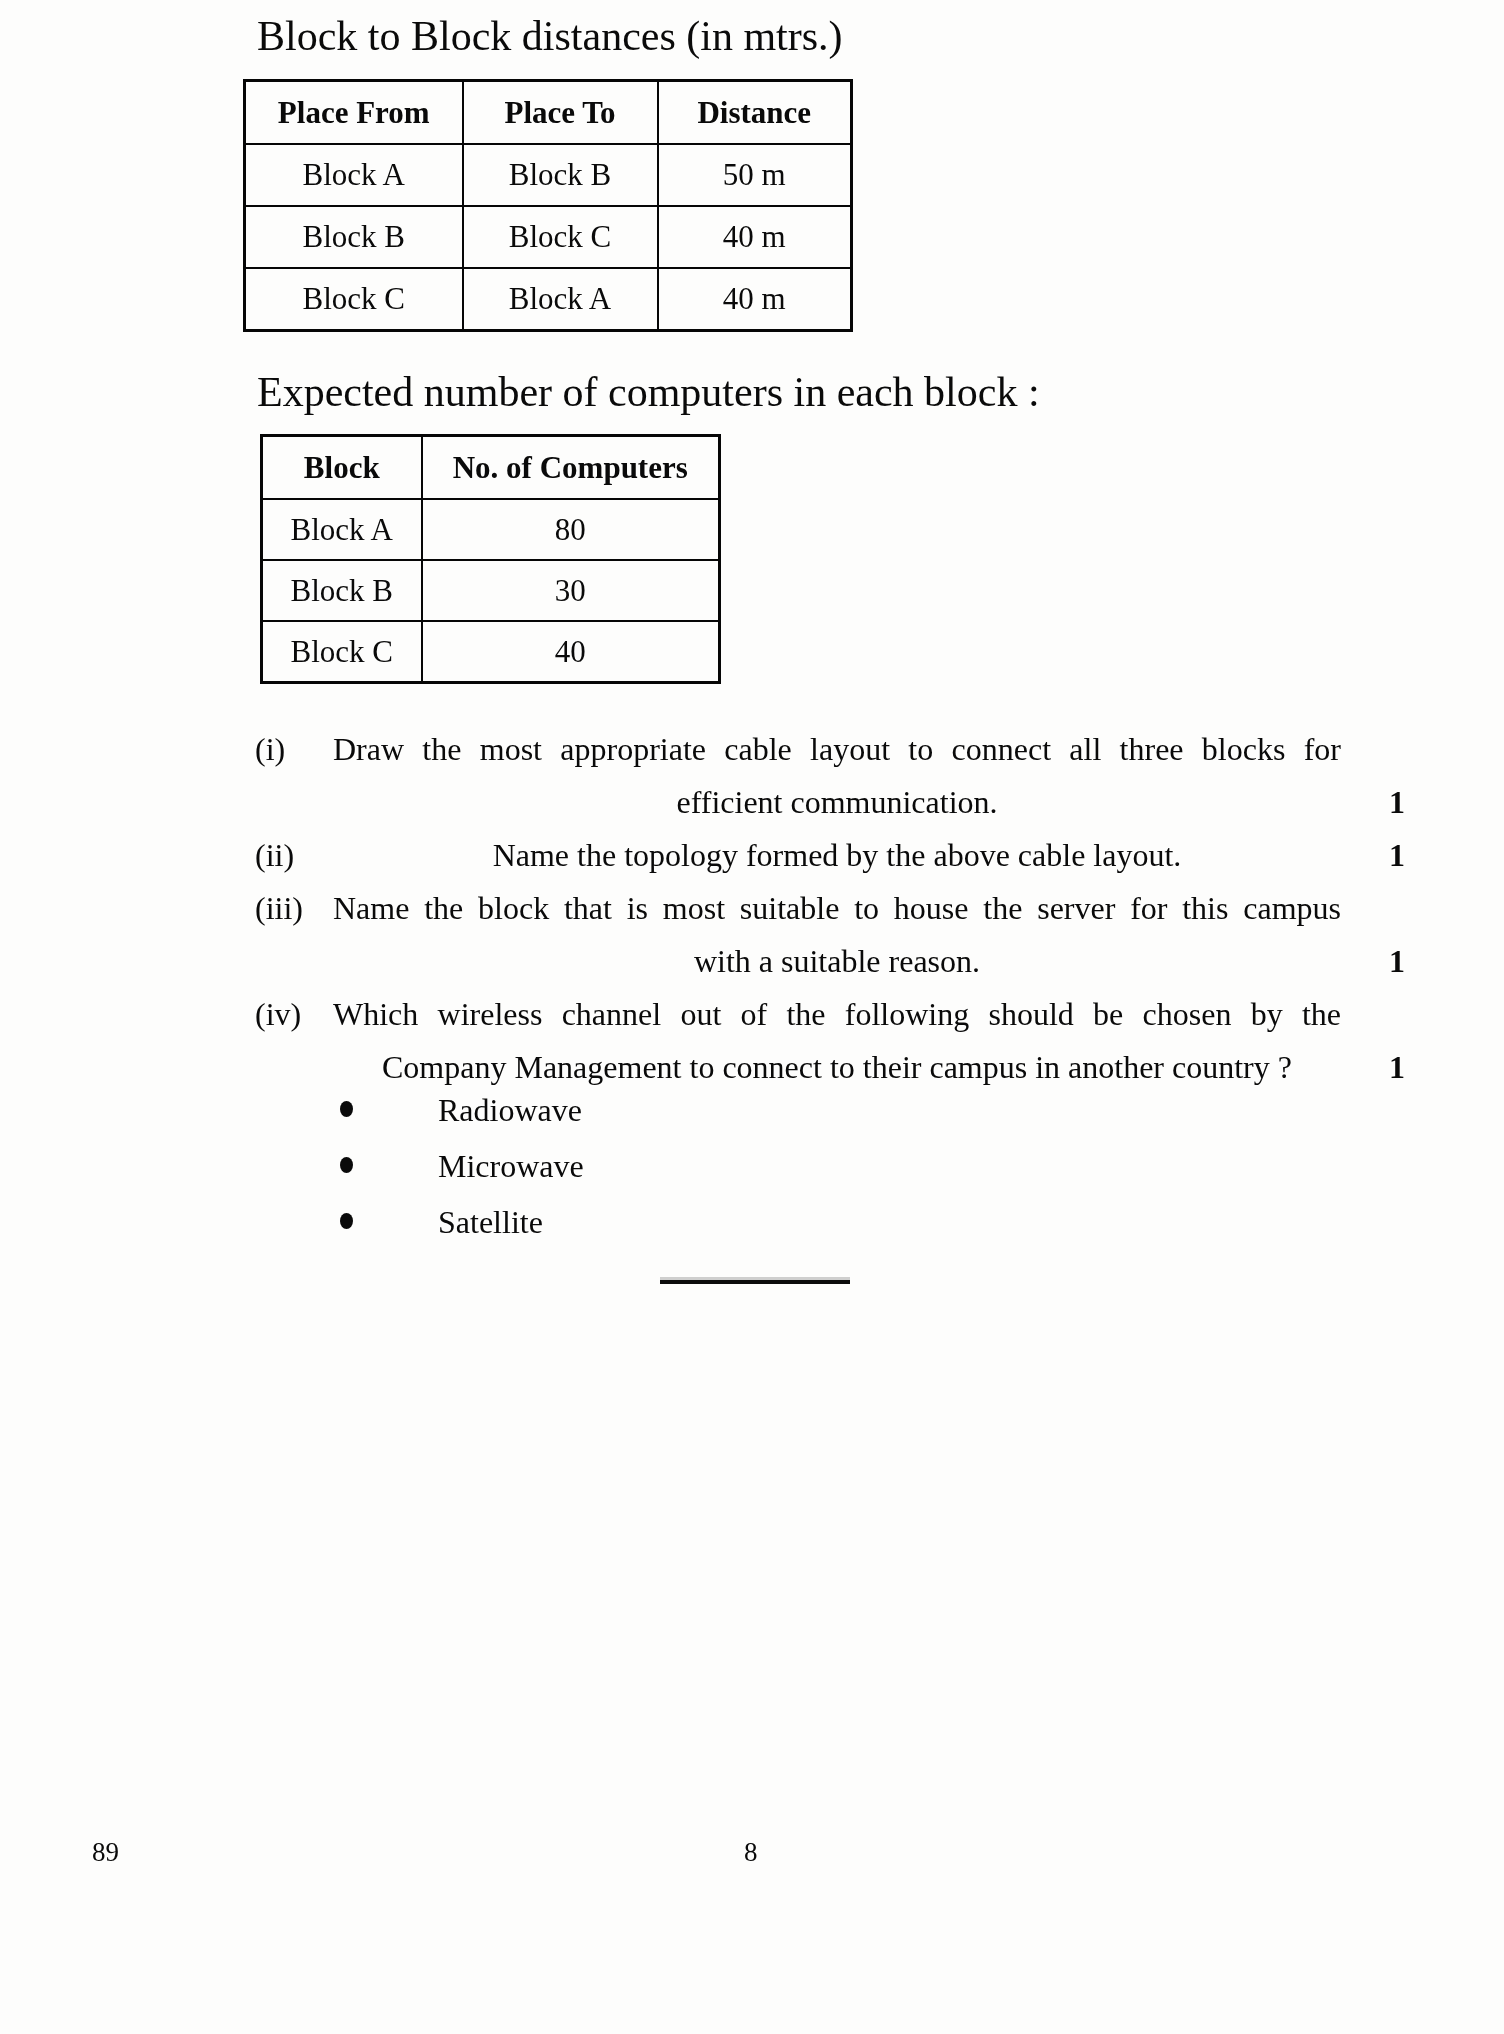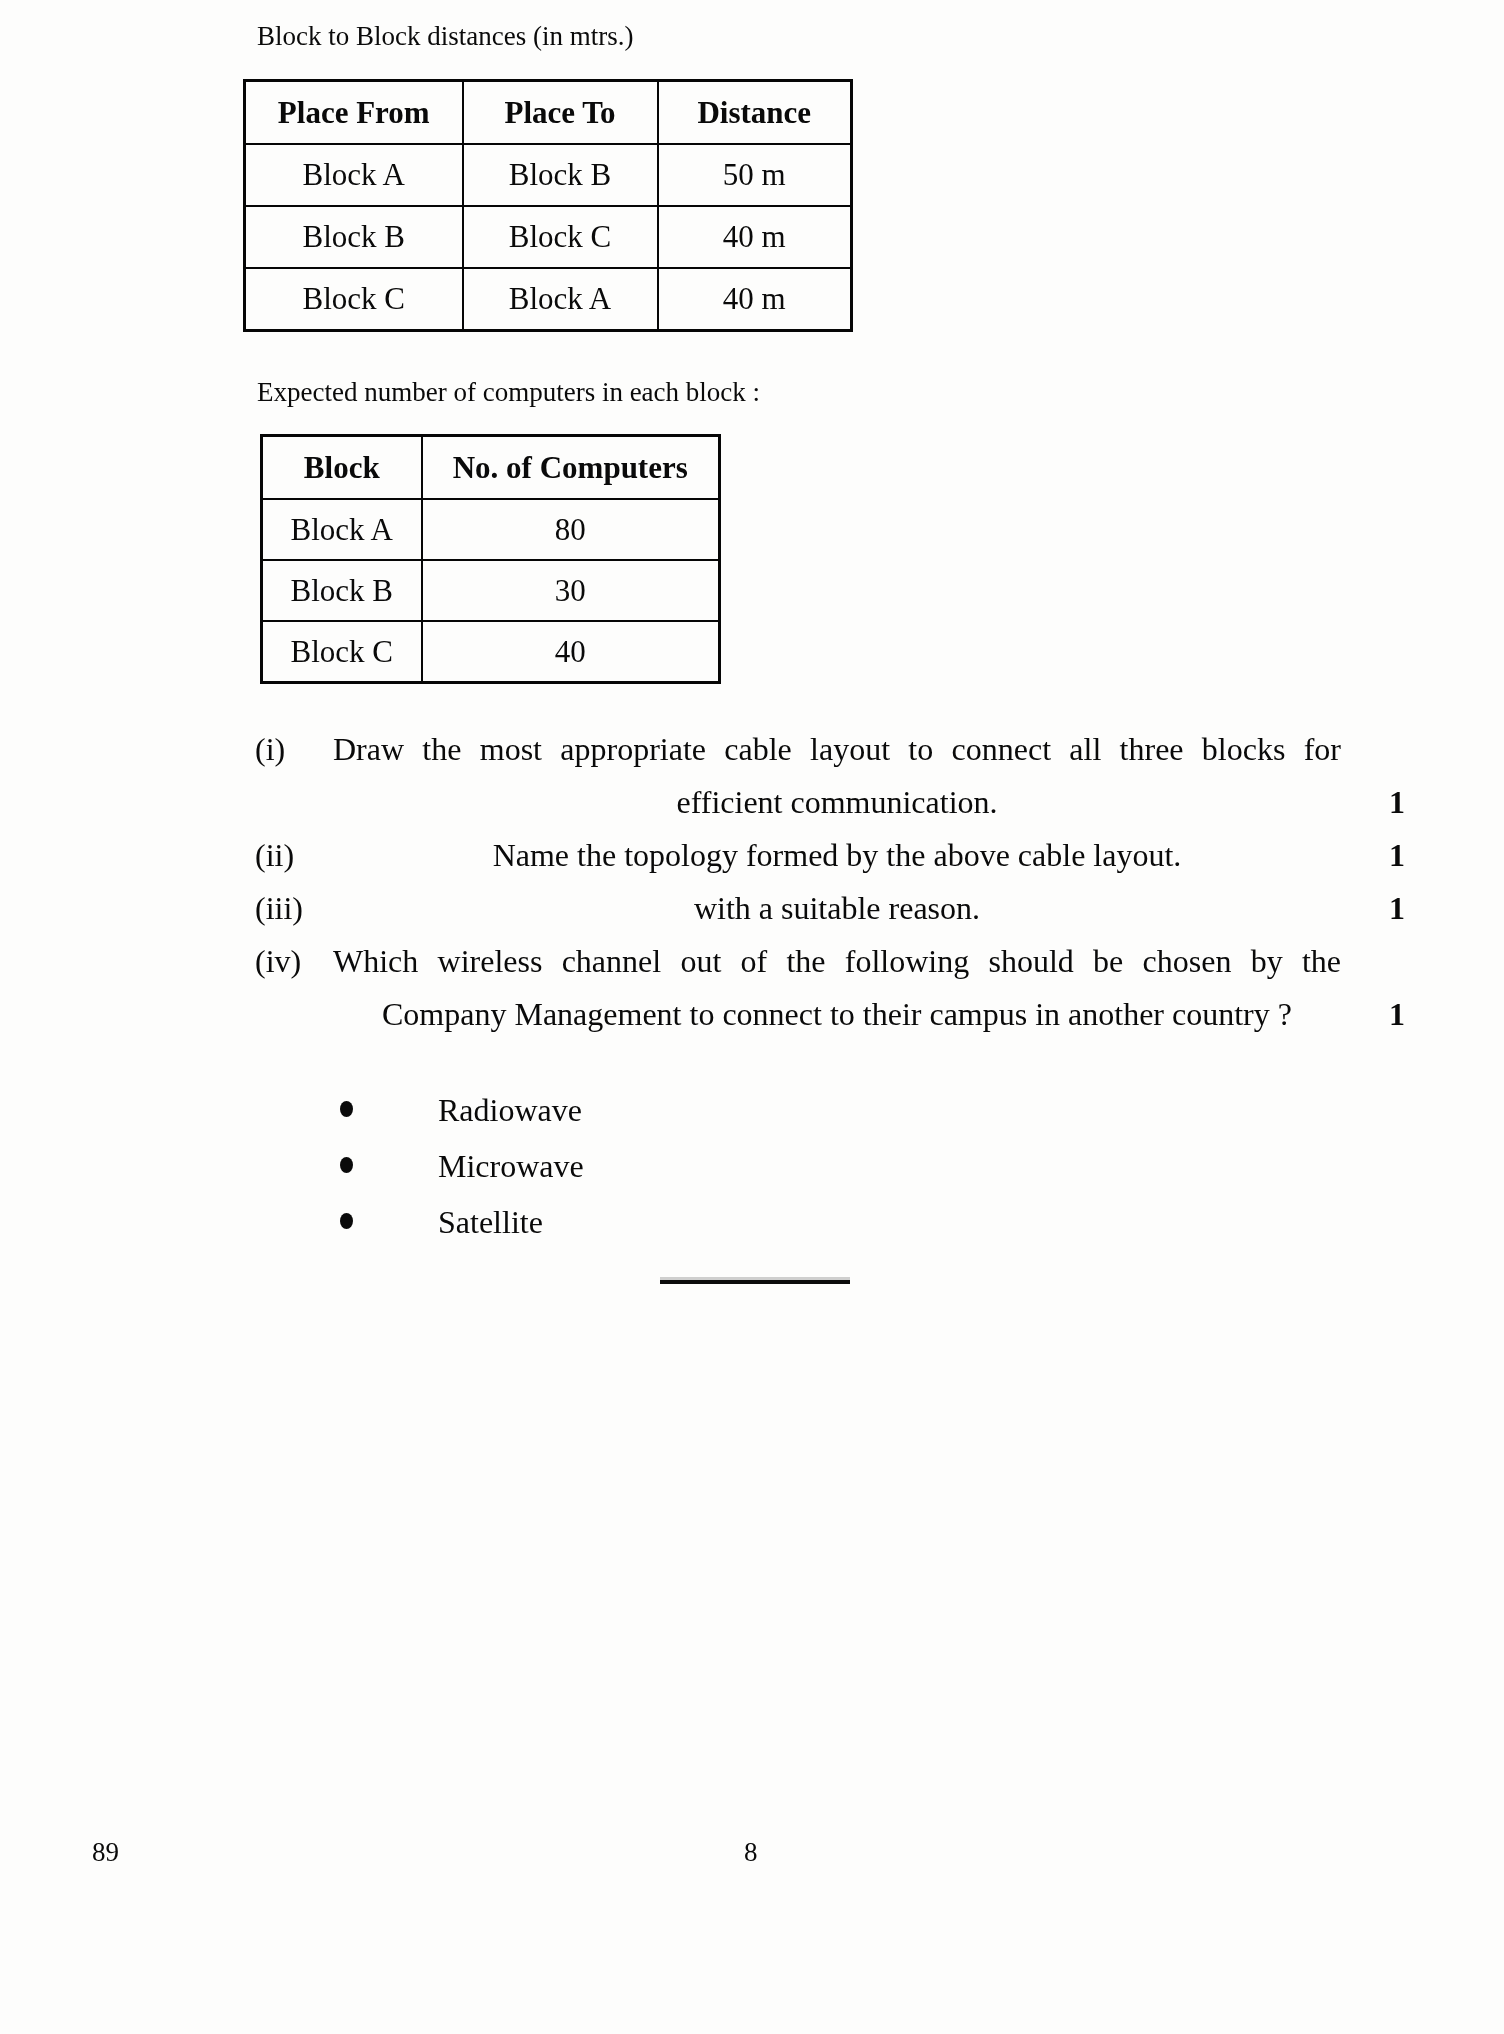--- a/index.html
+++ b/index.html
@@ -8,21 +8,21 @@
     background:#ffffff;
     font-family:"Liberation Serif","DejaVu Serif",serif;
     color:#0a0a0a;
     position:relative;
     -webkit-font-smoothing:antialiased;
   }
   .page{position:absolute;inset:0;background:#fdfdfc;overflow:hidden;}
 
   .sec-title{
     position:absolute;left:257px;
-    font-size:27px;line-height:40px;white-space:nowrap;
+    font-size:42px;line-height:40px;white-space:nowrap;
   }
   #title1{top:16px;}
   #title2{top:372px;}
 
   table.scan{
     position:absolute;border-collapse:collapse;table-layout:fixed;
     border:3px solid #060606;
     font-size:31px;
   }
   table.scan th,table.scan td{
@@ -155,20 +155,21 @@
       <span class="q-num">(ii)</span>
       <div class="q-text">
         <div class="q-line last">Name the topology formed by the above cable layout.</div>
       </div>
       <span class="q-mark">1</span>
     </div>
 
     <div class="question">
       <span class="q-num">(iii)</span>
       <div class="q-text">
+        <div class="q-line just">Name the block that is most suitable to house the server for this campus</div>
         <div class="q-line last">with a suitable reason.</div>
       </div>
       <span class="q-mark">1</span>
     </div>
 
     <div class="question">
       <span class="q-num">(iv)</span>
       <div class="q-text">
         <div class="q-line just">Which wireless channel out of the following should be chosen by the</div>
         <div class="q-line last">Company Management to connect to their campus in another country ?</div>

